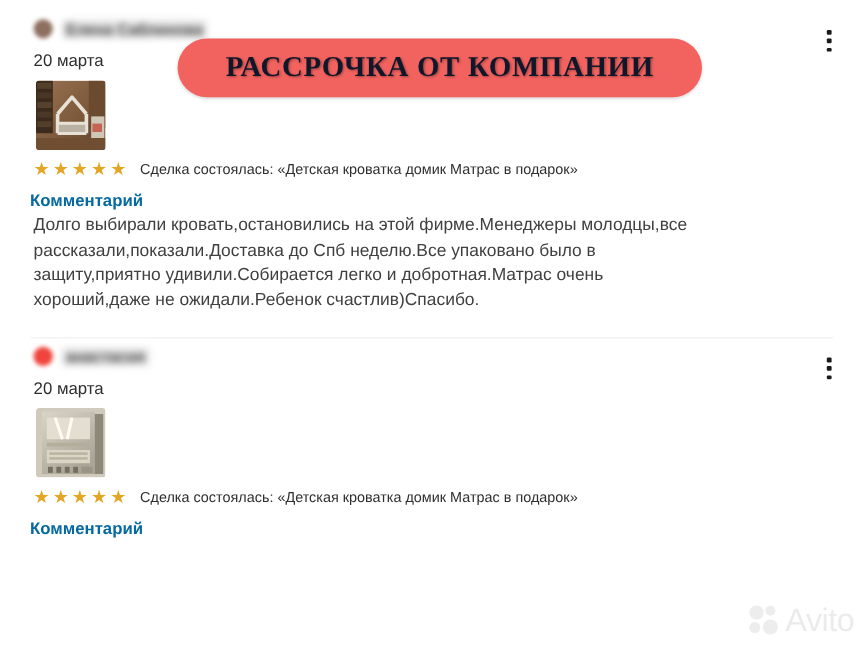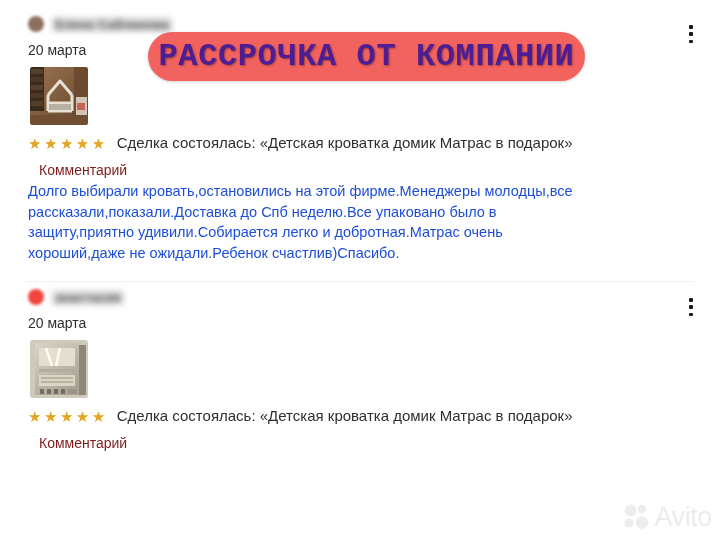--- a/index.html
+++ b/index.html
@@ -31,27 +31,27 @@
     height: 49px;
     background: #f2635f;
     border-radius: 26px;
     display: flex;
     align-items: center;
     justify-content: center;
     box-shadow: 0 1px 3px rgba(0,0,0,0.18);
     z-index: 30;
   }
   .promo-banner-text {
-    color: #4c1d95;
-    font-size: 32px;
+    color: #0f172a;
+    font-size: 24px;
     font-weight: bold;
     letter-spacing: 0.6px;
     white-space: nowrap;
     text-shadow: 1px 1px 2px rgba(60,20,20,0.45);
-    font-family: Liberation Mono, monospace;
+    font-family: Liberation Serif, serif;
   }
 
   
   .review {
     position: absolute;
     left: 0;
     width: 594px;
   }
   #review-0 { top: 12px; }
   #review-1 { top: 285px; }
@@ -115,40 +115,40 @@
     white-space: nowrap;
   }
   .stars {
     color: #e5a524;
     font-size: 15px;
     letter-spacing: 2.5px;
     line-height: 1;
     flex: 0 0 auto;
   }
   .deal-text {
-    font-size: 15px;
+    font-size: 12px;
     color: #2f2f2f;
     line-height: 1.2;
   }
 
   
   .comment-title {
-    padding-left: 39px;
+    padding-left: 25px;
     margin-top: 9px;
     font-size: 14px;
-    font-weight: normal;
-    color: #7f1d1d;
+    font-weight: bold;
+    color: #0369a1;
     line-height: 18px;
   }
   .comment-body {
     padding-left: 28px;
     padding-right: 18px;
     margin-top: 2px;
     font-size: 14.5px;
-    color: #1d4ed8;
+    color: #404040;
     line-height: 20.5px;
     max-width: 664px;
   }
 
   
   .kebab {
     position: absolute;
     right: 20px;
     width: 18px;
     height: 22px;

